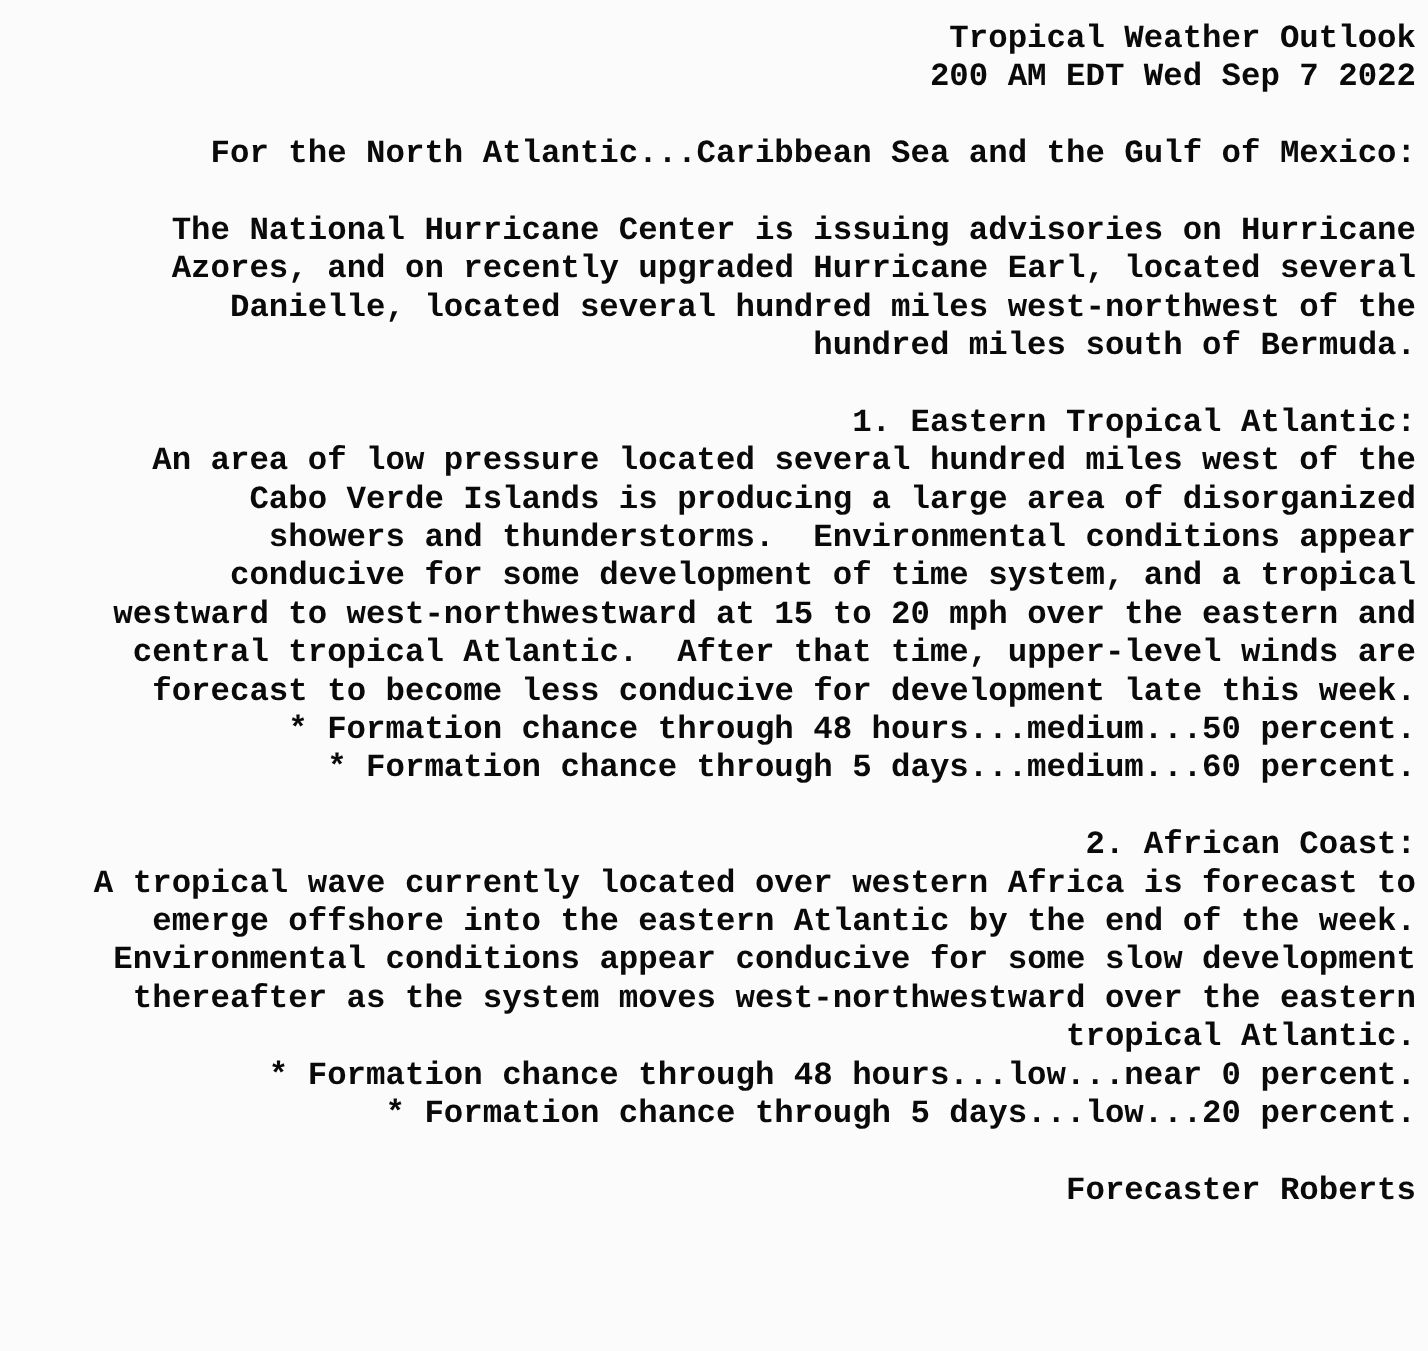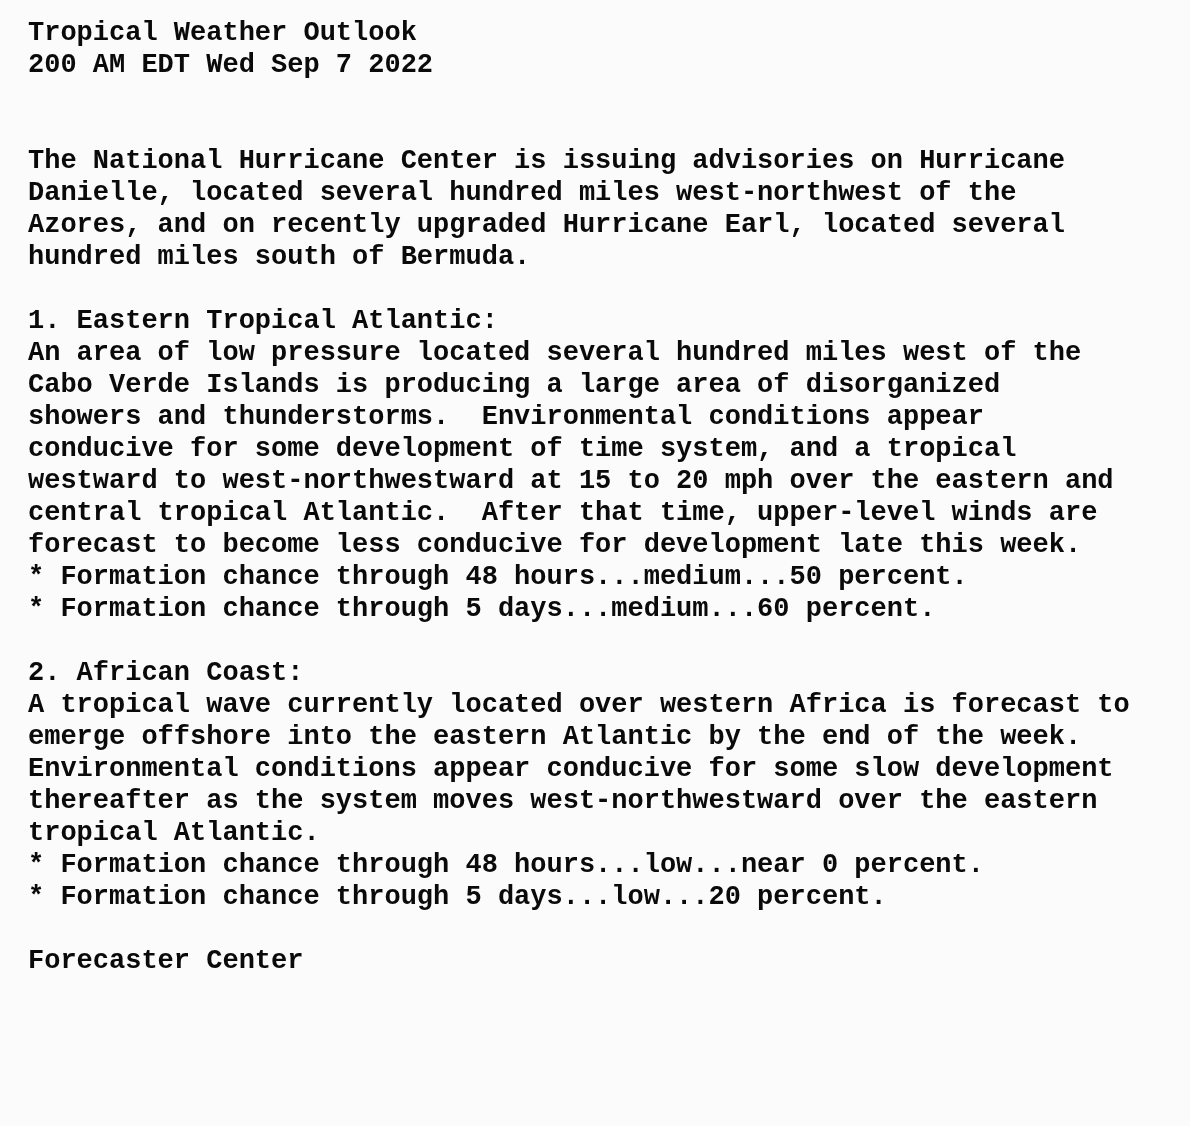--- a/index.html
+++ b/index.html
@@ -18,41 +18,43 @@
     font-family: "Liberation Mono", "DejaVu Sans Mono", monospace;
     font-weight: 700;
     font-size: 27px;
     line-height: 32px;
     color: #0a0a0a;
   }
   .line {
     white-space: pre;       
     height: 32px;
     overflow: visible;
+    text-align: right;
   }
   .blank {
     height: 32px;
   }
 </style>
 </head>
 <body>
 
 <main class="doc">
 
   <div class="line">Tropical Weather Outlook</div>
   <div class="line">200 AM EDT Wed Sep 7 2022</div>
 
   <div class="blank"></div>
 
+  <div class="line">For the North Atlantic...Caribbean Sea and the Gulf of Mexico:</div>
 
   <div class="blank"></div>
 
   <div class="line">The National Hurricane Center is issuing advisories on Hurricane</div>
+  <div class="line">Azores, and on recently upgraded Hurricane Earl, located several</div>
   <div class="line">Danielle, located several hundred miles west-northwest of the</div>
-  <div class="line">Azores, and on recently upgraded Hurricane Earl, located several</div>
   <div class="line">hundred miles south of Bermuda.</div>
 
   <div class="blank"></div>
 
   <div class="line">1. Eastern Tropical Atlantic:</div>
   <div class="line">An area of low pressure located several hundred miles west of the</div>
   <div class="line">Cabo Verde Islands is producing a large area of disorganized</div>
   <div class="line">showers and thunderstorms.  Environmental conditions appear</div>
   <div class="line">conducive for some development of time system, and a tropical</div>
   <div class="line">westward to west-northwestward at 15 to 20 mph over the eastern and</div>
@@ -67,15 +69,15 @@
   <div class="line">A tropical wave currently located over western Africa is forecast to</div>
   <div class="line">emerge offshore into the eastern Atlantic by the end of the week.</div>
   <div class="line">Environmental conditions appear conducive for some slow development</div>
   <div class="line">thereafter as the system moves west-northwestward over the eastern</div>
   <div class="line">tropical Atlantic.</div>
   <div class="line">* Formation chance through 48 hours...low...near 0 percent.</div>
   <div class="line">* Formation chance through 5 days...low...20 percent.</div>
 
   <div class="blank"></div>
 
-  <div class="line">Forecaster Center</div>
+  <div class="line">Forecaster Roberts</div>
 
 </main>
 
 </body></html>

